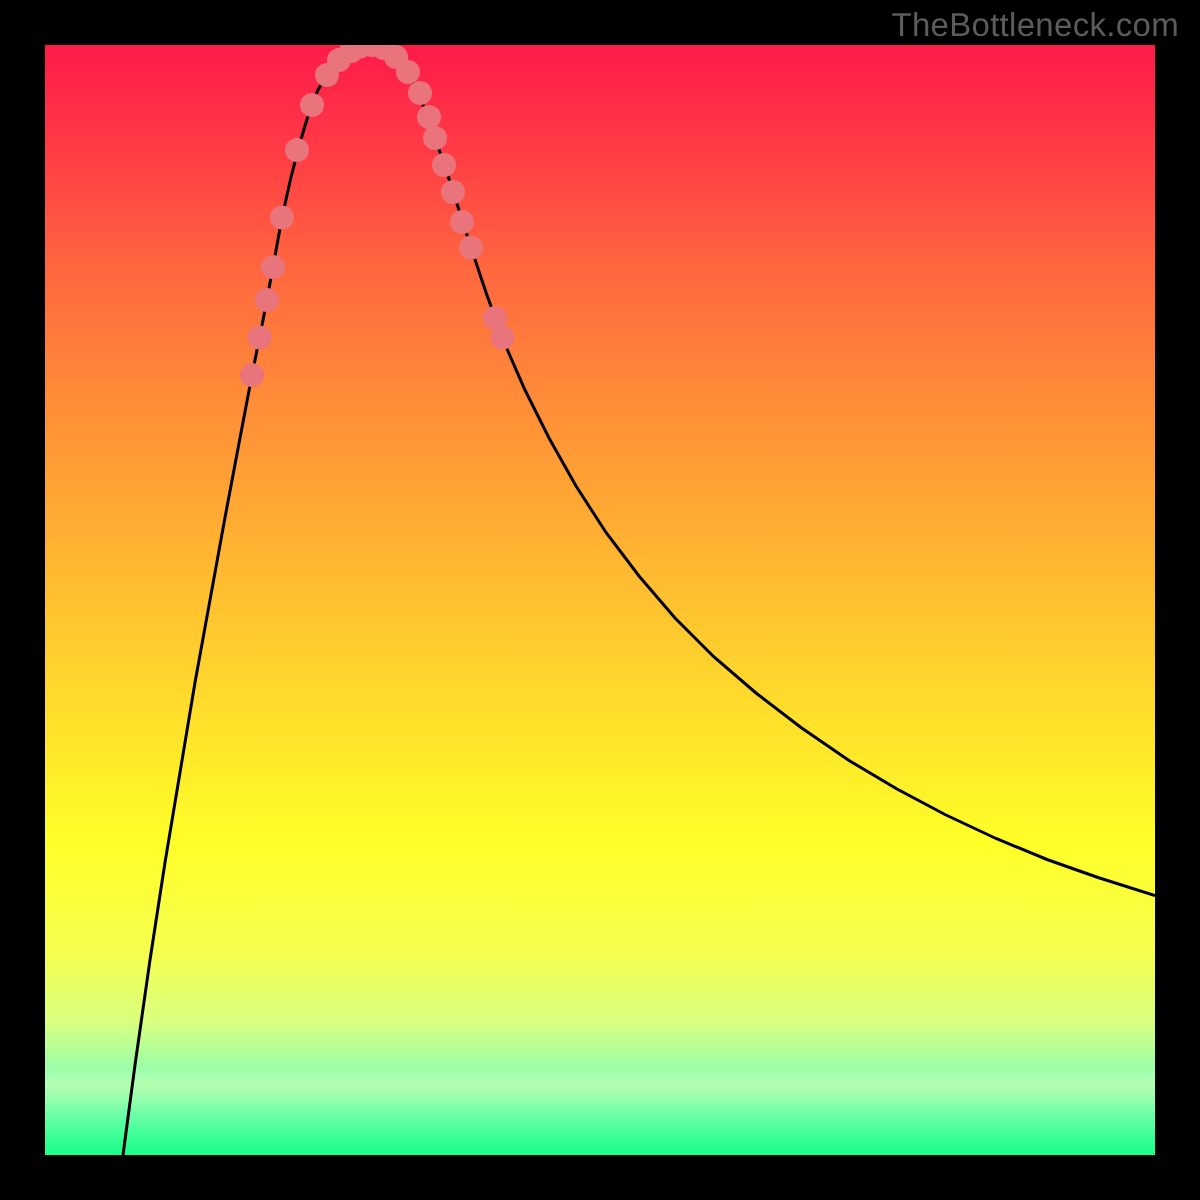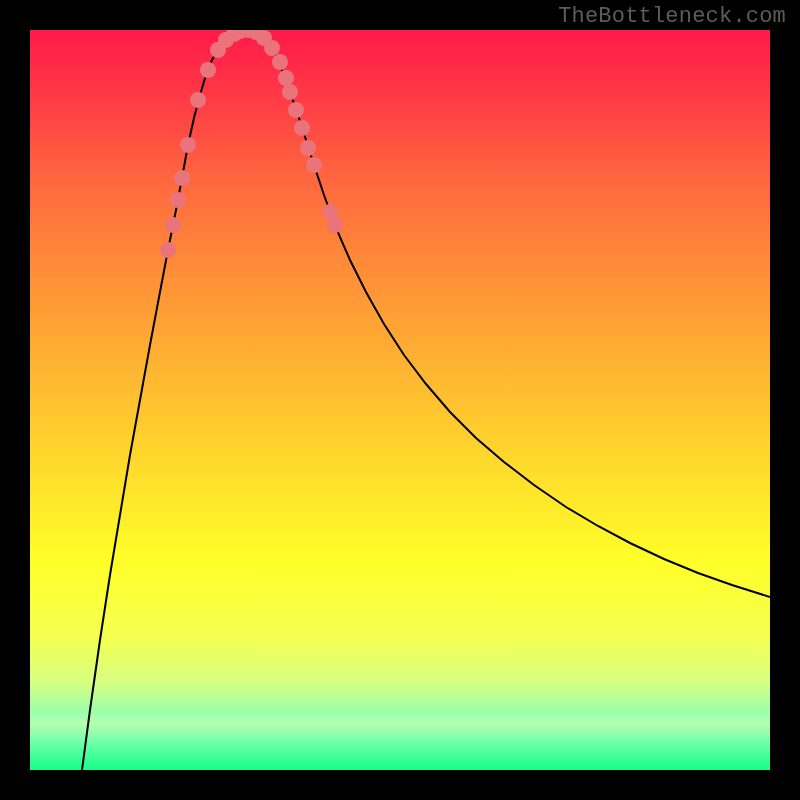--- a/index.html
+++ b/index.html
@@ -57,21 +57,20 @@
     pointer-events: none;
   }
   .watermark {
     position: absolute;
     top: 4px;
     right: 14px;
     color: #5c5c5c;
     font-size: 22px;
     font-weight: 500;
     letter-spacing: 0.2px;
-    font-family: Liberation Mono, monospace;
   }
   .curve {
     stroke: #000;
     stroke-width: 2;
     fill: none;
   }
   .dot {
     fill: #e9747b;
     stroke: none;
   }

